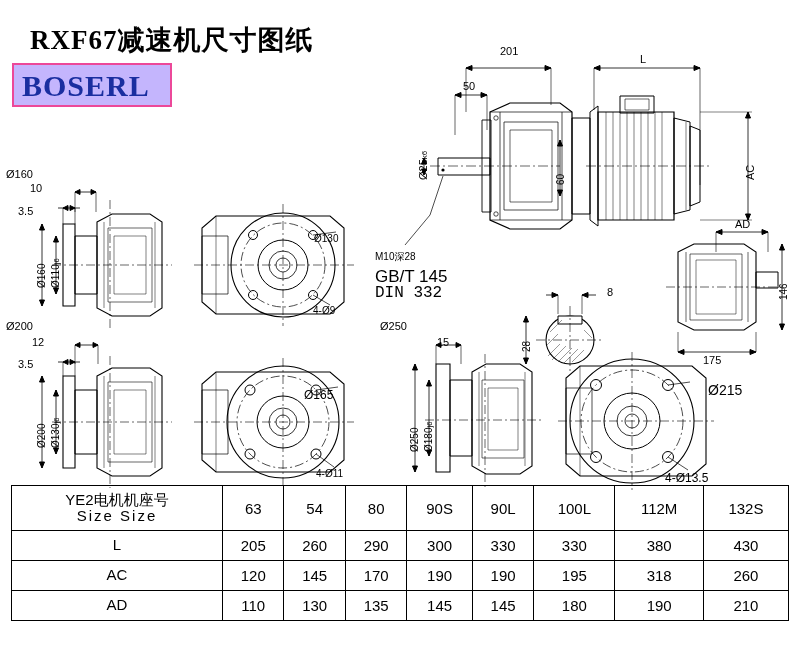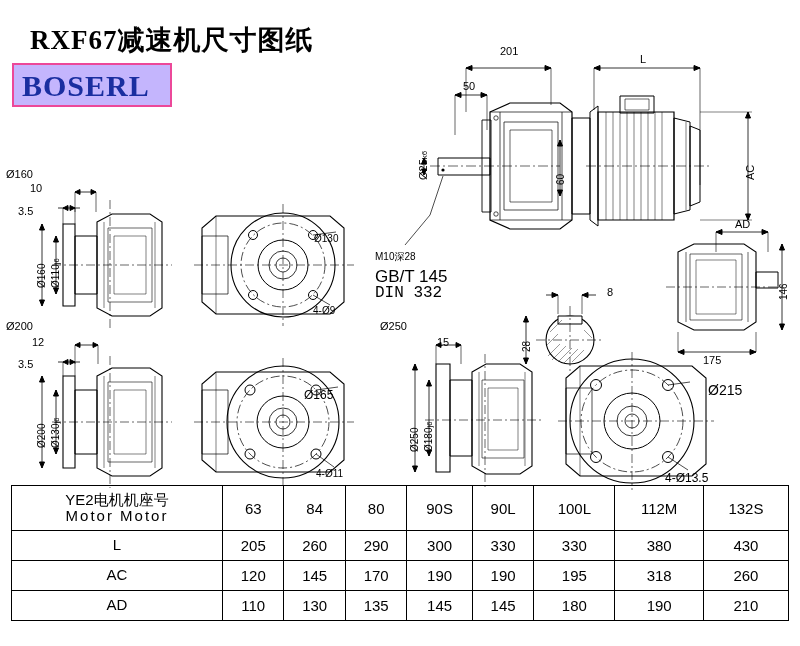--- a/index.html
+++ b/index.html
@@ -419,24 +419,24 @@
     </g>
   </svg>
   <div class="lbl" style="left:668px;top:382px;font-size:14px;padding-left:40px;">Ø215</div>
   <div class="lbl" style="left:665px;top:471px;font-size:12px;">4-Ø13.5</div>
 
   <table class="tbl">
     <tbody>
       <tr class="first">
         <td class="head">
           <div class="l1">YE2电机机座号</div>
-          <div class="l2">Motor Motor</div>
+          <div class="l2">Size Size</div>
         </td>
         <td>63</td>
-        <td>84</td>
+        <td>54</td>
         <td>80</td>
         <td>90S</td>
         <td>90L</td>
         <td>100L</td>
         <td>112M</td>
         <td>132S</td>
       </tr>
       <tr>
         <td class="head">L</td>
         <td>205</td>

